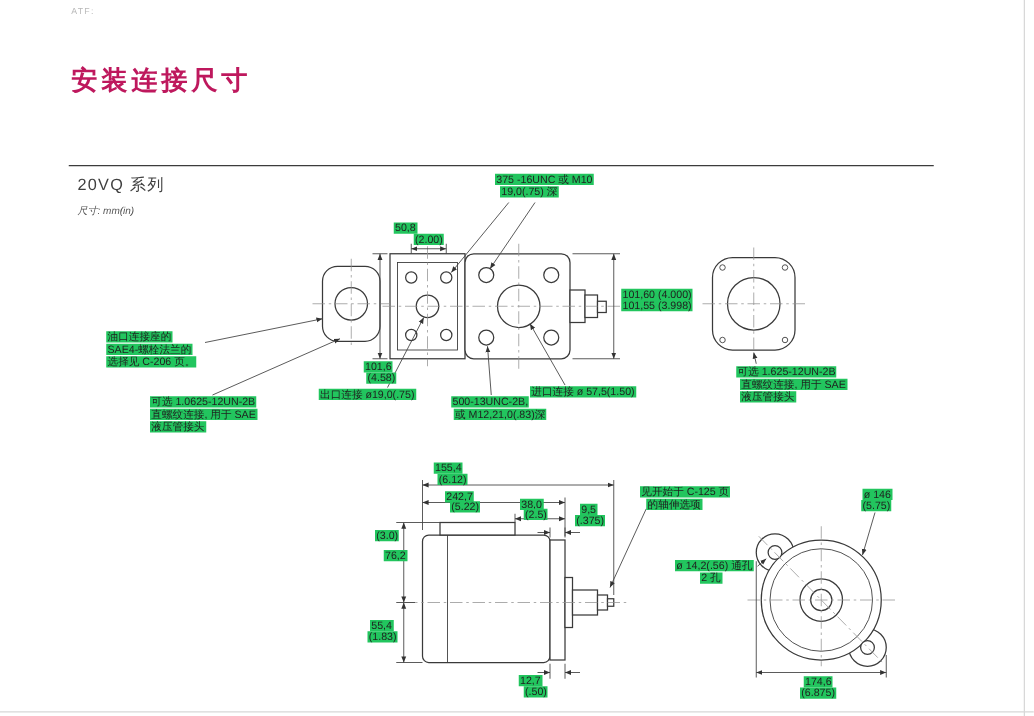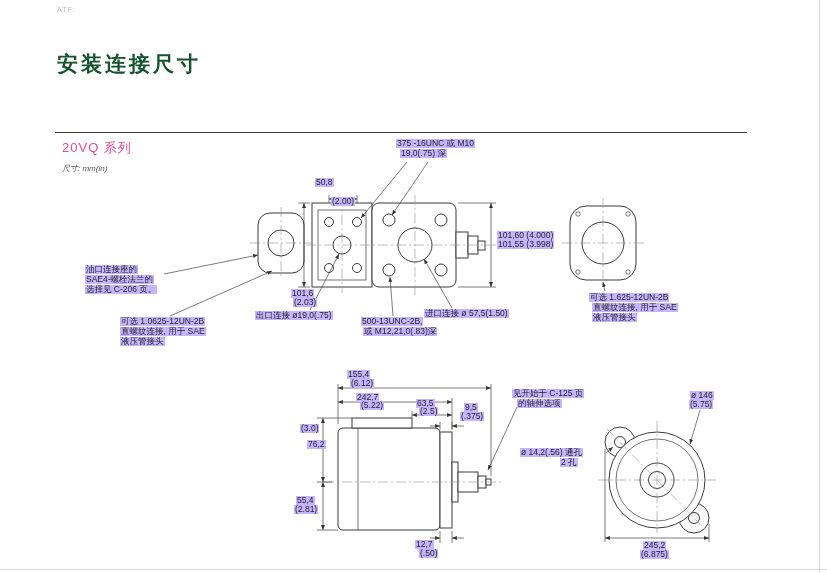--- a/index.html
+++ b/index.html
@@ -2,25 +2,25 @@
 <html><head>
 <meta charset="utf-8">
 <style>
   * { margin:0; padding:0; box-sizing:border-box; }
   html,body { width:827px; height:573px; background:#fff; }
   body { font-family:"Liberation Sans","DejaVu Sans",sans-serif; position:relative; overflow:hidden; color:#222; }
   .page { position:absolute; inset:0; background:#fff; }
   .edge-v { position:absolute; left:819px; top:0; width:1px; height:573px; background:#d8d8d8; }
   .edge-h { position:absolute; left:0; top:569px; width:827px; height:1px; background:#d8d8d8; }
   .corner { position:absolute; left:57px; top:6px; font-size:7px; color:#b8b8b8; letter-spacing:1px; }
-  .title { position:absolute; left:57px; top:50px; font-size:21px; font-weight:600; color:#14532d; letter-spacing:3px; }
+  .title { position:absolute; left:57px; top:50px; font-size:21px; font-weight:600; color:#be185d; letter-spacing:3px; }
   .rule { position:absolute; left:55px; top:132px; width:692px; height:1px; background:#3c3c3c; }
-  .series { position:absolute; left:62px; top:139px; font-size:13px; color:#ec4899; letter-spacing:1px; }
+  .series { position:absolute; left:62px; top:139px; font-size:13px; color:#404040; letter-spacing:1px; }
   .units { position:absolute; left:62px; top:163px; font-size:8px; color:#555;font-style:italic; }
-  .lbl { position:absolute; font-size:8.5px; line-height:1.1; color:#1f1f1f; white-space:nowrap; background:#c4b5fd; padding:0 1px; }
+  .lbl { position:absolute; font-size:8.5px; line-height:1.1; color:#1f1f1f; white-space:nowrap; background:#22c55e; padding:0 1px; }
   svg.draw { position:absolute; left:0; top:0; }
 </style>
 </head>
 <body>
 
 <div class="page">
 
   <div class="corner lblx">ATF:</div>
   <div class="title">安装连接尺寸</div>
   <div class="rule"></div>
@@ -167,57 +167,57 @@
 
       <line x1="605" y1="449" x2="605" y2="542"></line>
       <line x1="709" y1="524" x2="709" y2="542"></line>
       <line x1="605" y1="538" x2="709" y2="538" marker-start="url(#arr)" marker-end="url(#arr)"></line>
     </g>
   </svg>
 
   <div class="lbl" style="left:396px;top:139px">375 -16UNC 或 M10</div>
   <div class="lbl" style="left:400px;top:149px">19,0(.75) 深</div>
   <div class="lbl" style="left:315px;top:178px">50,8</div>
-  <div class="lbl" style="left:331px;top:197px">(2.00)</div>
+  <div class="lbl" style="left:331px;top:187px">(2.00)</div>
   <div class="lbl" style="left:291px;top:289px">101,6</div>
-  <div class="lbl" style="left:293px;top:298px">(2.03)</div>
+  <div class="lbl" style="left:293px;top:298px">(4.58)</div>
   <div class="lbl" style="left:497px;top:231px">101,60 (4.000)</div>
   <div class="lbl" style="left:497px;top:240px">101,55 (3.998)</div>
   <div class="lbl" style="left:85px;top:265px">油口连接座的</div>
   <div class="lbl" style="left:85px;top:275px">SAE4-螺栓法兰的</div>
   <div class="lbl" style="left:85px;top:285px">选择见 C-206 页。</div>
   <div class="lbl" style="left:120px;top:317px">可选 1.0625-12UN-2B</div>
   <div class="lbl" style="left:120px;top:327px">直螺纹连接, 用于 SAE</div>
   <div class="lbl" style="left:120px;top:337px">液压管接头</div>
   <div class="lbl" style="left:255px;top:311px">出口连接 ø19,0(.75)</div>
   <div class="lbl" style="left:361px;top:317px">500-13UNC-2B,</div>
   <div class="lbl" style="left:363px;top:327px">或 M12,21,0(.83)深</div>
   <div class="lbl" style="left:424px;top:309px">进口连接 ø 57,5(1.50)</div>
   <div class="lbl" style="left:589px;top:293px">可选 1.625-12UN-2B</div>
   <div class="lbl" style="left:592px;top:303px">直螺纹连接, 用于 SAE</div>
   <div class="lbl" style="left:592px;top:313px">液压管接头</div>
 
   <div class="lbl" style="left:347px;top:370px">155,4</div>
   <div class="lbl" style="left:350px;top:379px">(6.12)</div>
   <div class="lbl" style="left:356px;top:393px">242,7</div>
   <div class="lbl" style="left:360px;top:401px">(5.22)</div>
-  <div class="lbl" style="left:416px;top:399px">63,5</div>
+  <div class="lbl" style="left:416px;top:399px">38,0</div>
   <div class="lbl" style="left:419px;top:407px">(2.5)</div>
   <div class="lbl" style="left:464px;top:403px">9,5</div>
   <div class="lbl" style="left:460px;top:412px">(.375)</div>
   <div class="lbl" style="left:307px;top:440px">76,2</div>
   <div class="lbl" style="left:300px;top:424px">(3.0)</div>
   <div class="lbl" style="left:296px;top:496px">55,4</div>
-  <div class="lbl" style="left:294px;top:505px">(2.81)</div>
+  <div class="lbl" style="left:294px;top:505px">(1.83)</div>
   <div class="lbl" style="left:415px;top:540px">12,7</div>
   <div class="lbl" style="left:419px;top:549px">(.50)</div>
   <div class="lbl" style="left:512px;top:389px">见开始于 C-125 页</div>
   <div class="lbl" style="left:517px;top:399px">的轴伸选项</div>
   <div class="lbl" style="left:690px;top:391px">ø 146</div>
   <div class="lbl" style="left:689px;top:400px">(5.75)</div>
-  <div class="lbl" style="left:520px;top:448px">ø 14,2(.56) 通孔</div>
+  <div class="lbl" style="left:540px;top:448px">ø 14,2(.56) 通孔</div>
   <div class="lbl" style="left:560px;top:458px">2 孔</div>
-  <div class="lbl" style="left:643px;top:541px">245,2</div>
+  <div class="lbl" style="left:643px;top:541px">174,6</div>
   <div class="lbl" style="left:640px;top:550px">(6.875)</div>
 
   <div class="edge-v"></div>
   <div class="edge-h"></div>
 </div>
 
 </body></html>

